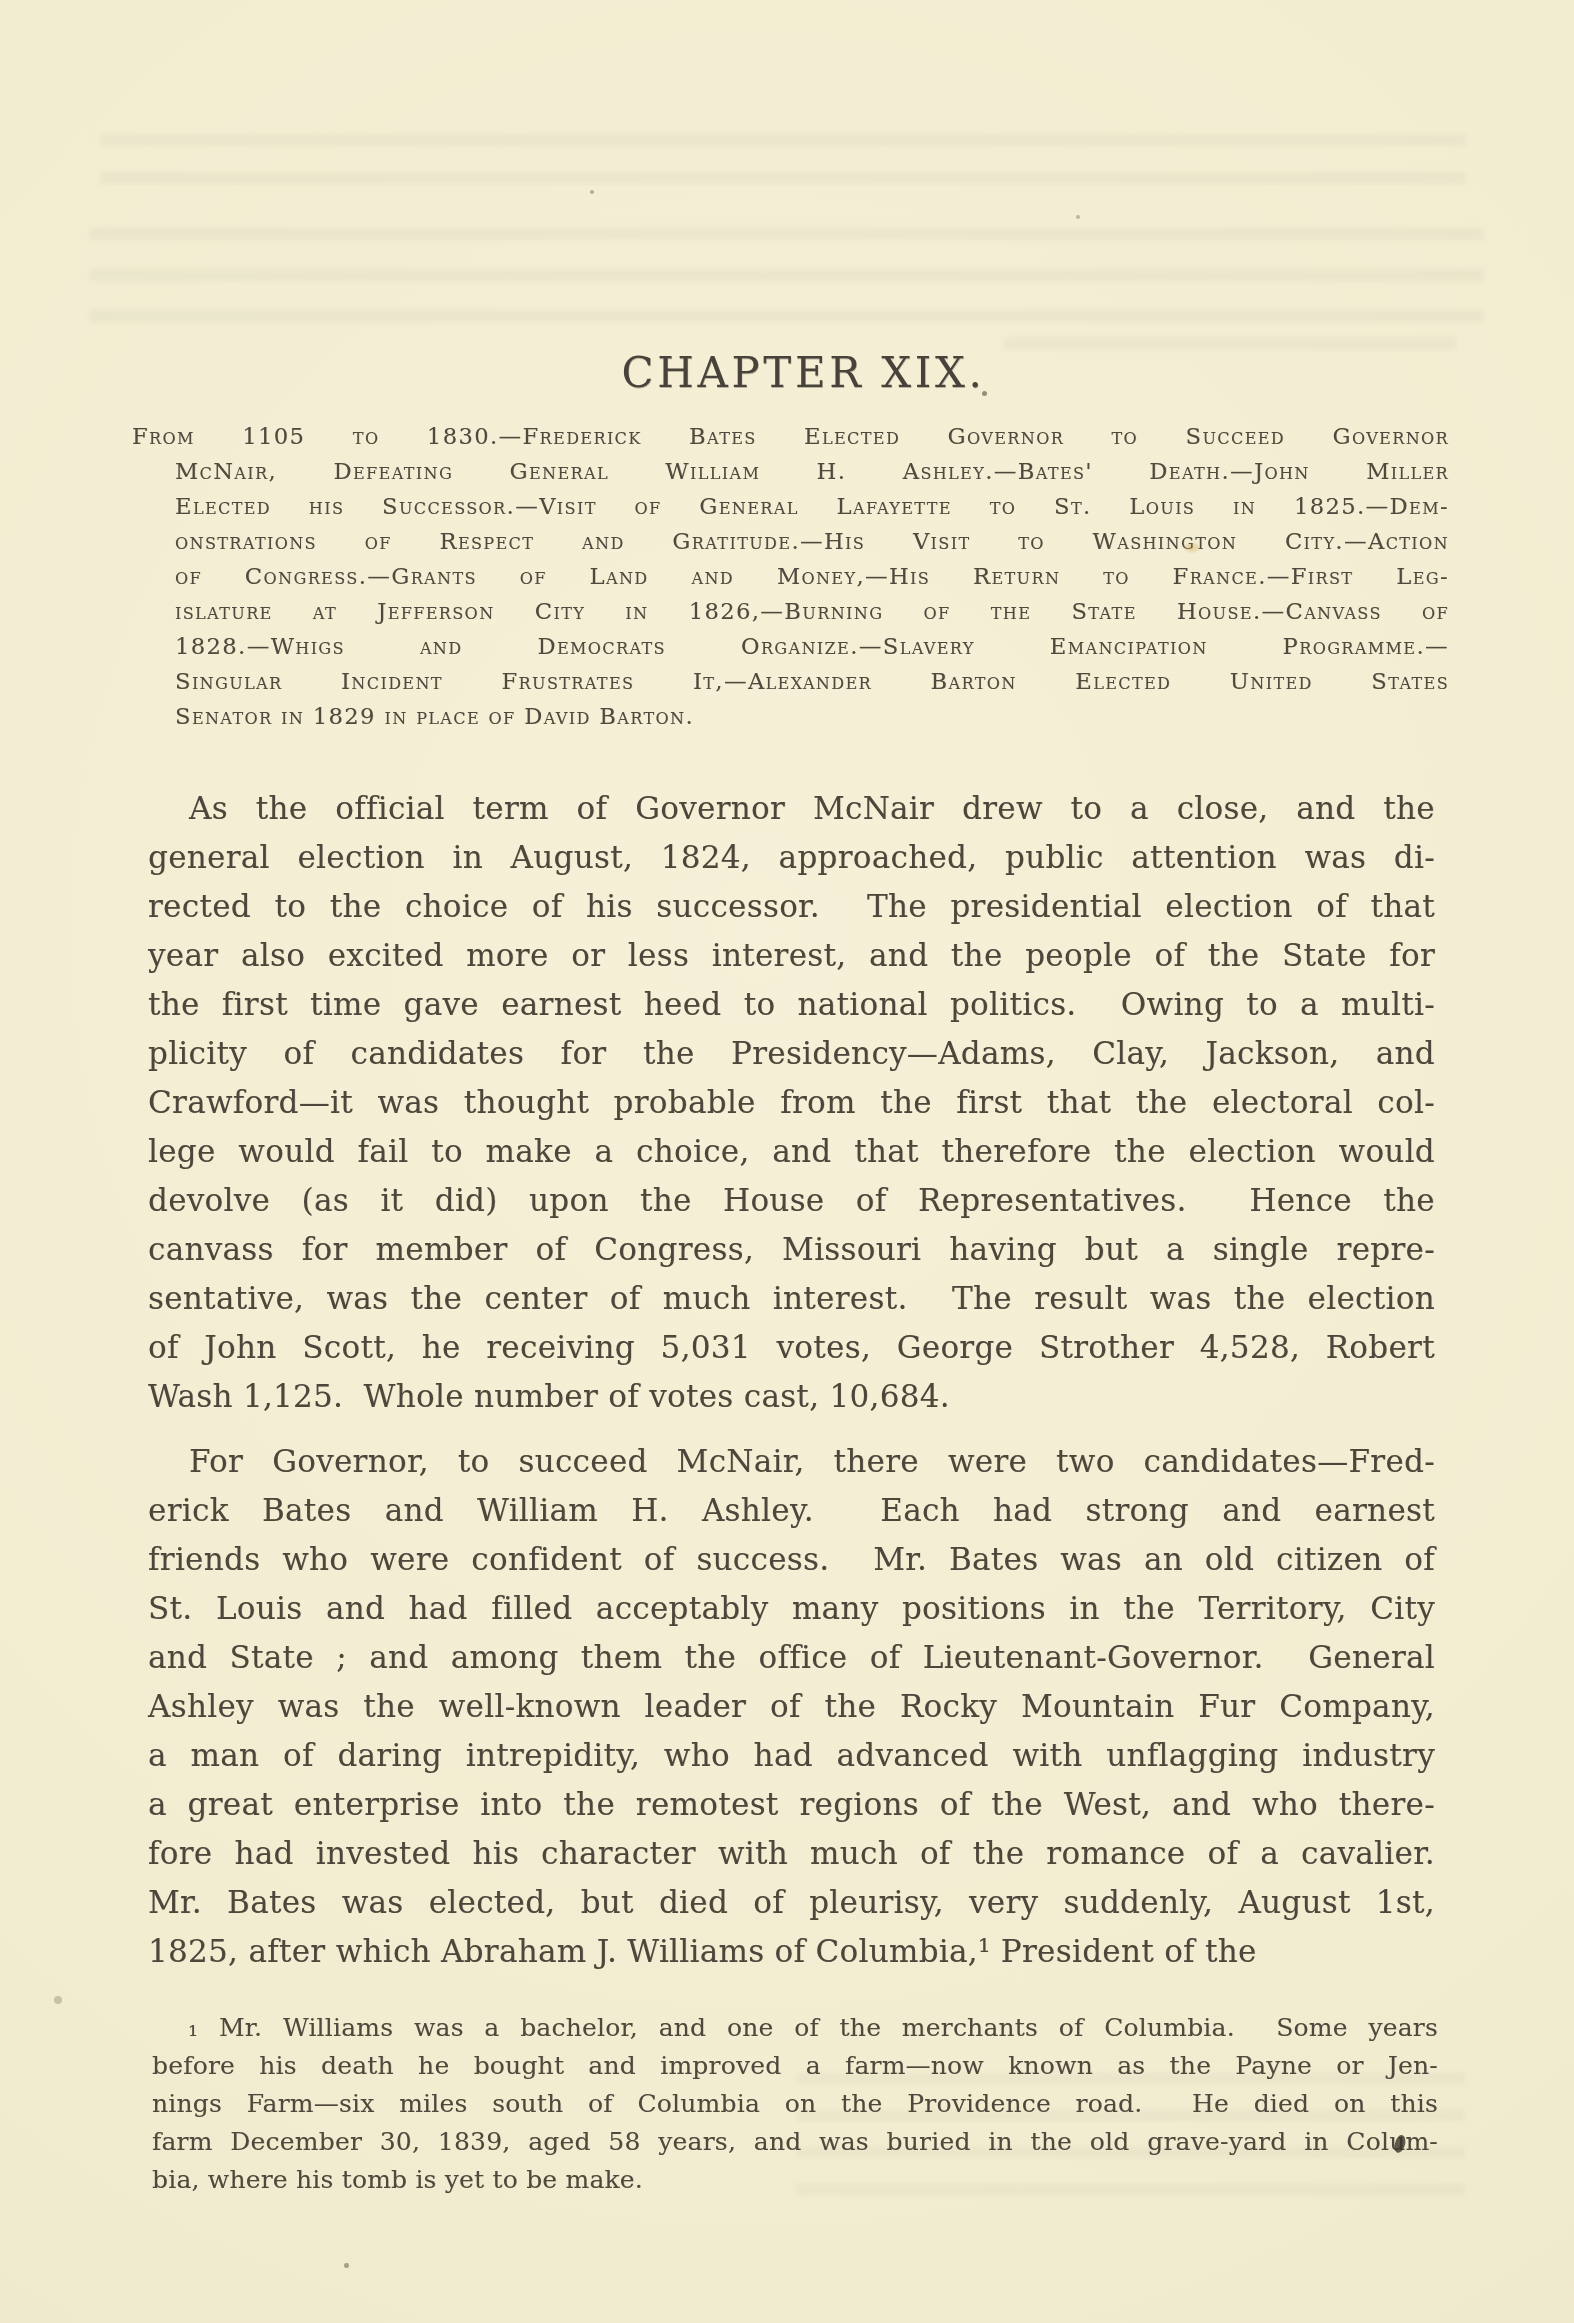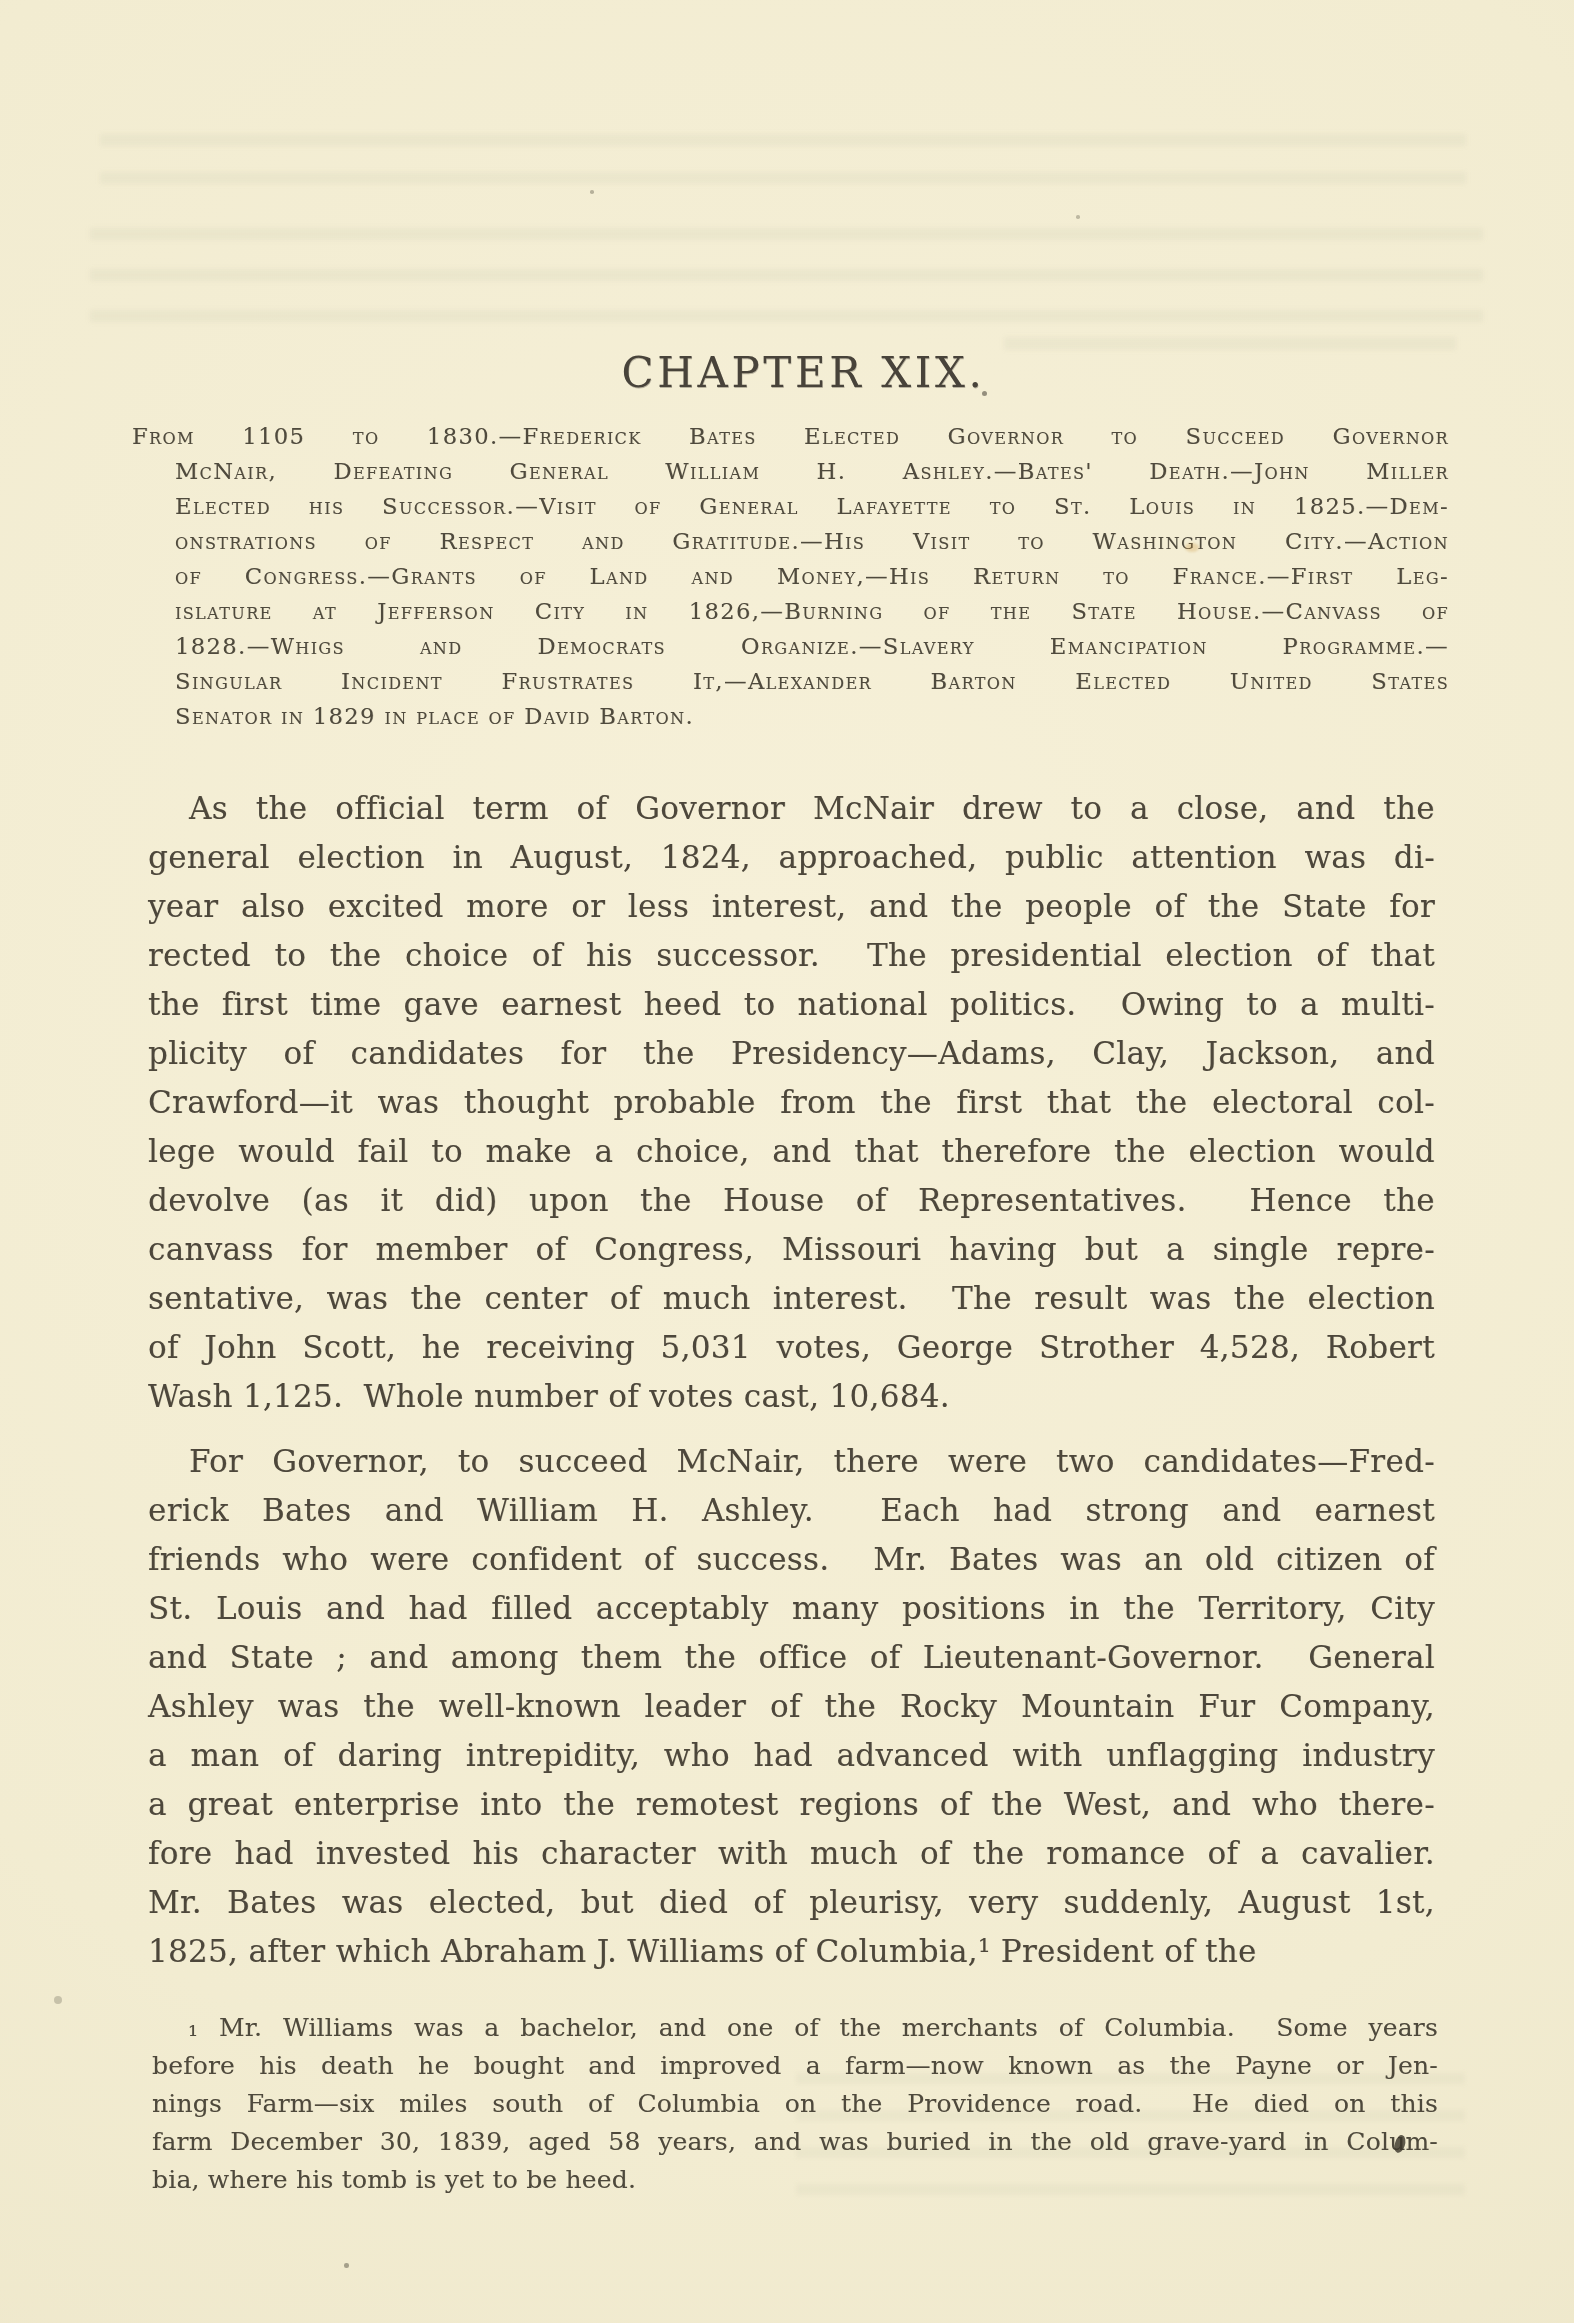--- a/index.html
+++ b/index.html
@@ -86,22 +86,22 @@
       <div class="sum-line">islature at Jefferson City in 1826,—Burning of the State House.—Canvass of</div>
       <div class="sum-line">1828.—Whigs and Democrats Organize.—Slavery Emancipation Programme.—</div>
       <div class="sum-line">Singular Incident Frustrates It,—Alexander Barton Elected United States</div>
       <div class="sum-line last">Senator in 1829 in place of David Barton.</div>
     </div>
 
   <div class="bodytext">
       <div class="para">
         <div class="b-line first">As the official term of Governor McNair drew to a close, and the</div>
         <div class="b-line">general election in August, 1824, approached, public attention was di-</div>
+        <div class="b-line">rected to the choice of his successor.&nbsp; The presidential election of that</div>
         <div class="b-line">year also excited more or less interest, and the people of the State for</div>
-        <div class="b-line">rected to the choice of his successor.&nbsp; The presidential election of that</div>
         <div class="b-line">the first time gave earnest heed to national politics.&nbsp; Owing to a multi-</div>
         <div class="b-line">plicity of candidates for the Presidency—Adams, Clay, Jackson, and</div>
         <div class="b-line">Crawford—it was thought probable from the first that the electoral col-</div>
         <div class="b-line">lege would fail to make a choice, and that therefore the election would</div>
         <div class="b-line">devolve (as it did) upon the House of Representatives.&nbsp; Hence the</div>
         <div class="b-line">canvass for member of Congress, Missouri having but a single repre-</div>
         <div class="b-line">sentative, was the center of much interest.&nbsp; The result was the election</div>
         <div class="b-line">of John Scott, he receiving 5,031 votes, George Strother 4,528, Robert</div>
         <div class="b-line last">Wash 1,125.&nbsp; Whole number of votes cast, 10,684.</div>
       </div>
@@ -118,21 +118,21 @@
         <div class="b-line">Mr. Bates was elected, but died of pleurisy, very suddenly, August 1st,</div>
         <div class="b-line last">1825, after which Abraham J. Williams of Columbia,¹ President of the</div>
       </div>
     </div>
 
   <div class="footnote">
       <div class="fn-line first">₁ Mr. Williams was a bachelor, and one of the merchants of Columbia.&nbsp; Some years</div>
       <div class="fn-line">before his death he bought and improved a farm—now known as the Payne or Jen-</div>
       <div class="fn-line">nings Farm—six miles south of Columbia on the Providence road.&nbsp; He died on this</div>
       <div class="fn-line">farm December 30, 1839, aged 58 years, and was buried in the old grave-yard in Colum-</div>
-      <div class="fn-line last">bia, where his tomb is yet to be heed.</div>
+      <div class="fn-line last">bia, where his tomb is yet to be make.</div>
     </div>
 
   <div class="speck speck-1"></div>
   <div class="speck speck-2"></div>
   <div class="speck speck-3"></div>
   <div class="speck speck-4"></div>
   <div class="speck speck-5"></div>
   <div class="speck speck-6"></div>
   <div class="blotch"></div>
 

